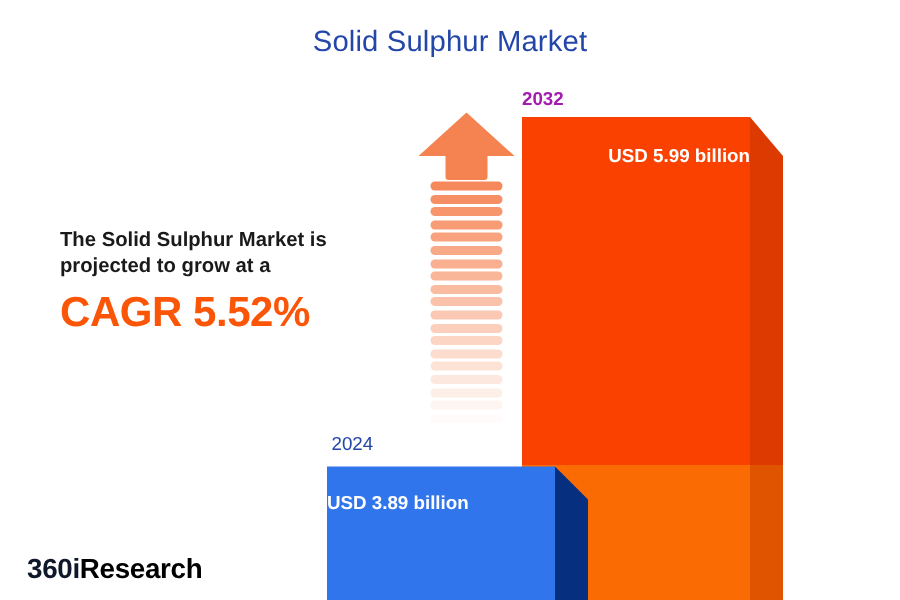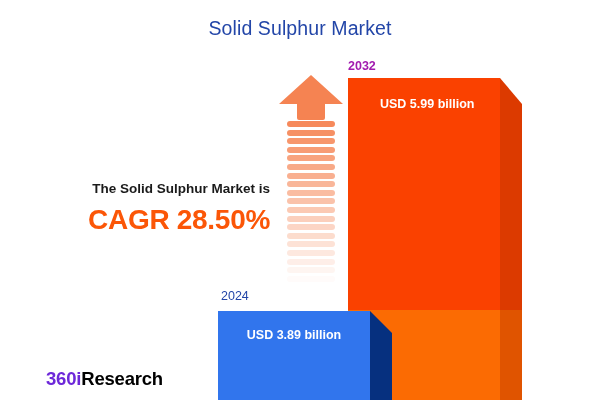--- a/index.html
+++ b/index.html
@@ -81,25 +81,24 @@
     top: 59px;
     font-size: 12.5px;
     font-weight: bold;
     color: #a21caf;
   }
   #label-2032-value {
     position: absolute;
     left: 348px;
     top: 97px;
     width: 152px;
-    text-align: left;
+    text-align: right;
     font-size: 12.5px;
     font-weight: bold;
     color: #ffffff;
-    margin-left: 32px;
   }
 
   
   #bar-2024-group {
     position: absolute;
     left: 218px;
     top: 311px;
     width: 174px;
     height: 89px;
   }
@@ -126,21 +125,21 @@
     top: 289px;
     font-size: 12.5px;
     font-weight: normal;
     color: #2346a8;
   }
   #label-2024-value {
     position: absolute;
     left: 218px;
     top: 328px;
     width: 152px;
-    text-align: center;
+    text-align: left;
     font-size: 12.5px;
     font-weight: bold;
     color: #ffffff;
   }
 
   
   #growth-arrow {
     position: absolute;
     left: 278px;
     top: 74px;
@@ -166,23 +165,23 @@
     width: 48px;
     height: 6px;
     border-radius: 3px;
     margin-bottom: 2.6px;
   }
 
   
   #cagr-block {
     position: absolute;
     left: 40px;
-    top: 180px;
+    top: 151px;
     width: 230px;
-    text-align: right;
+    text-align: left;
   }
   .cagr-line {
     font-size: 13.5px;
     font-weight: bold;
     color: #1a1a1a;
     line-height: 17px;
   }
   #cagr-value {
     margin-top: 7px;
     font-size: 28px;
@@ -193,21 +192,21 @@
 
   
   #brand-logo {
     position: absolute;
     left: 18px;
     top: 368px;
     font-size: 18.5px;
     font-weight: bold;
     letter-spacing: -0.2px;
   }
-  #logo-360i { color: #6d28d9; margin-left: 28px; }
+  #logo-360i { color: #0f172a; }
   #logo-research { color: #000000; }
 </style>
 </head>
 <body>
 
 <div id="infographic">
 
   <div id="chart-title">Solid Sulphur Market</div>
 
   <div id="bar-2032-group">
@@ -250,20 +249,21 @@
         <div class="arrow-seg" style="background: rgba(245, 131, 82, 0.235);"></div>
         <div class="arrow-seg" style="background: rgba(245, 131, 82, 0.184);"></div>
         <div class="arrow-seg" style="background: rgba(245, 131, 82, 0.133);"></div>
         <div class="arrow-seg" style="background: rgba(245, 131, 82, 0.082);"></div>
         <div class="arrow-seg" style="background: rgba(245, 131, 82, 0.03);"></div>
       </div>
   </div>
 
   <div id="cagr-block">
     <div class="cagr-line">The Solid Sulphur Market is</div>
-    <div id="cagr-value">CAGR 28.50%</div>
+    <div class="cagr-line">projected to grow at a</div>
+    <div id="cagr-value">CAGR 5.52%</div>
   </div>
 
   <div id="brand-logo">
     <span id="logo-360i">360i</span><span id="logo-research">Research</span>
   </div>
 
 </div>
 
 </body></html>

